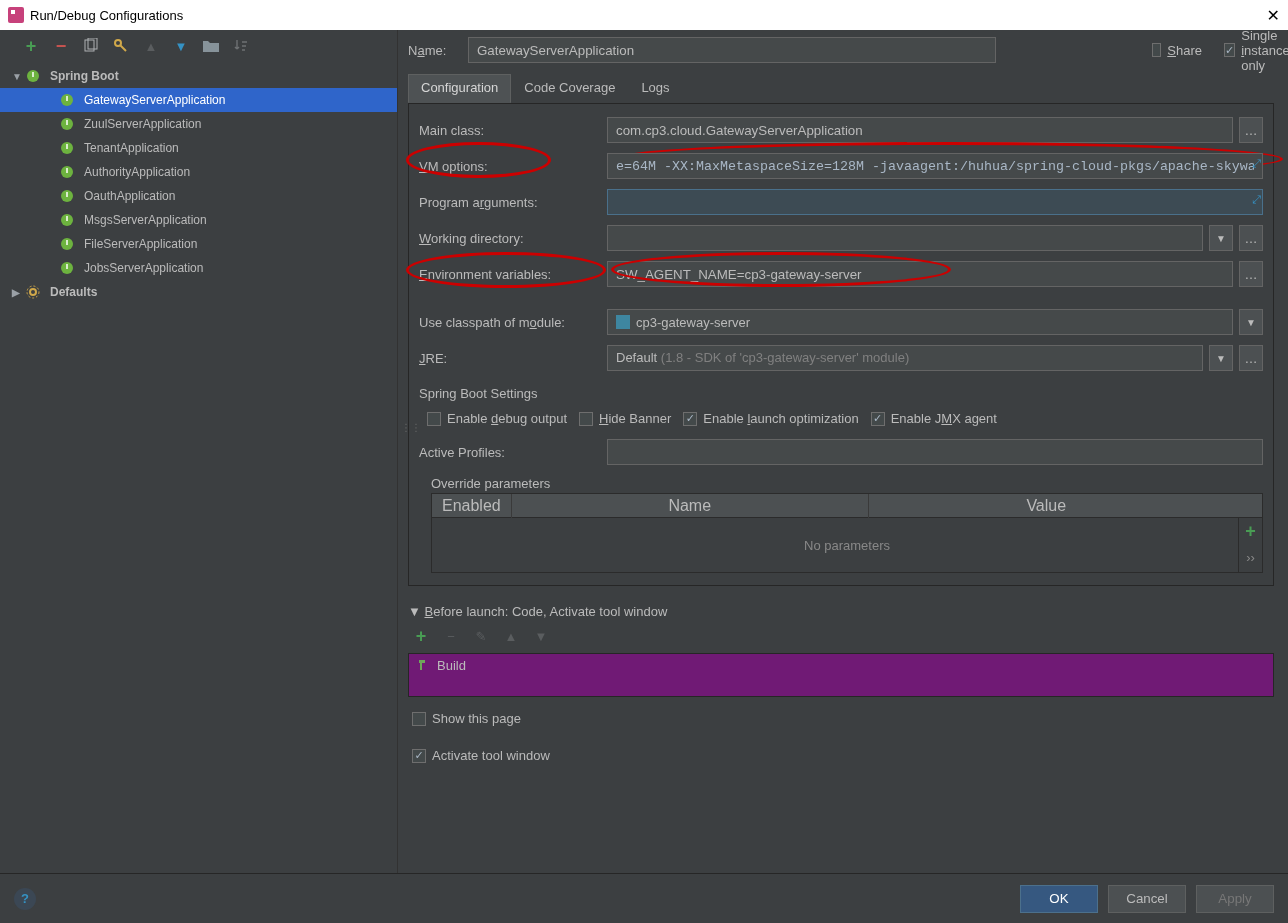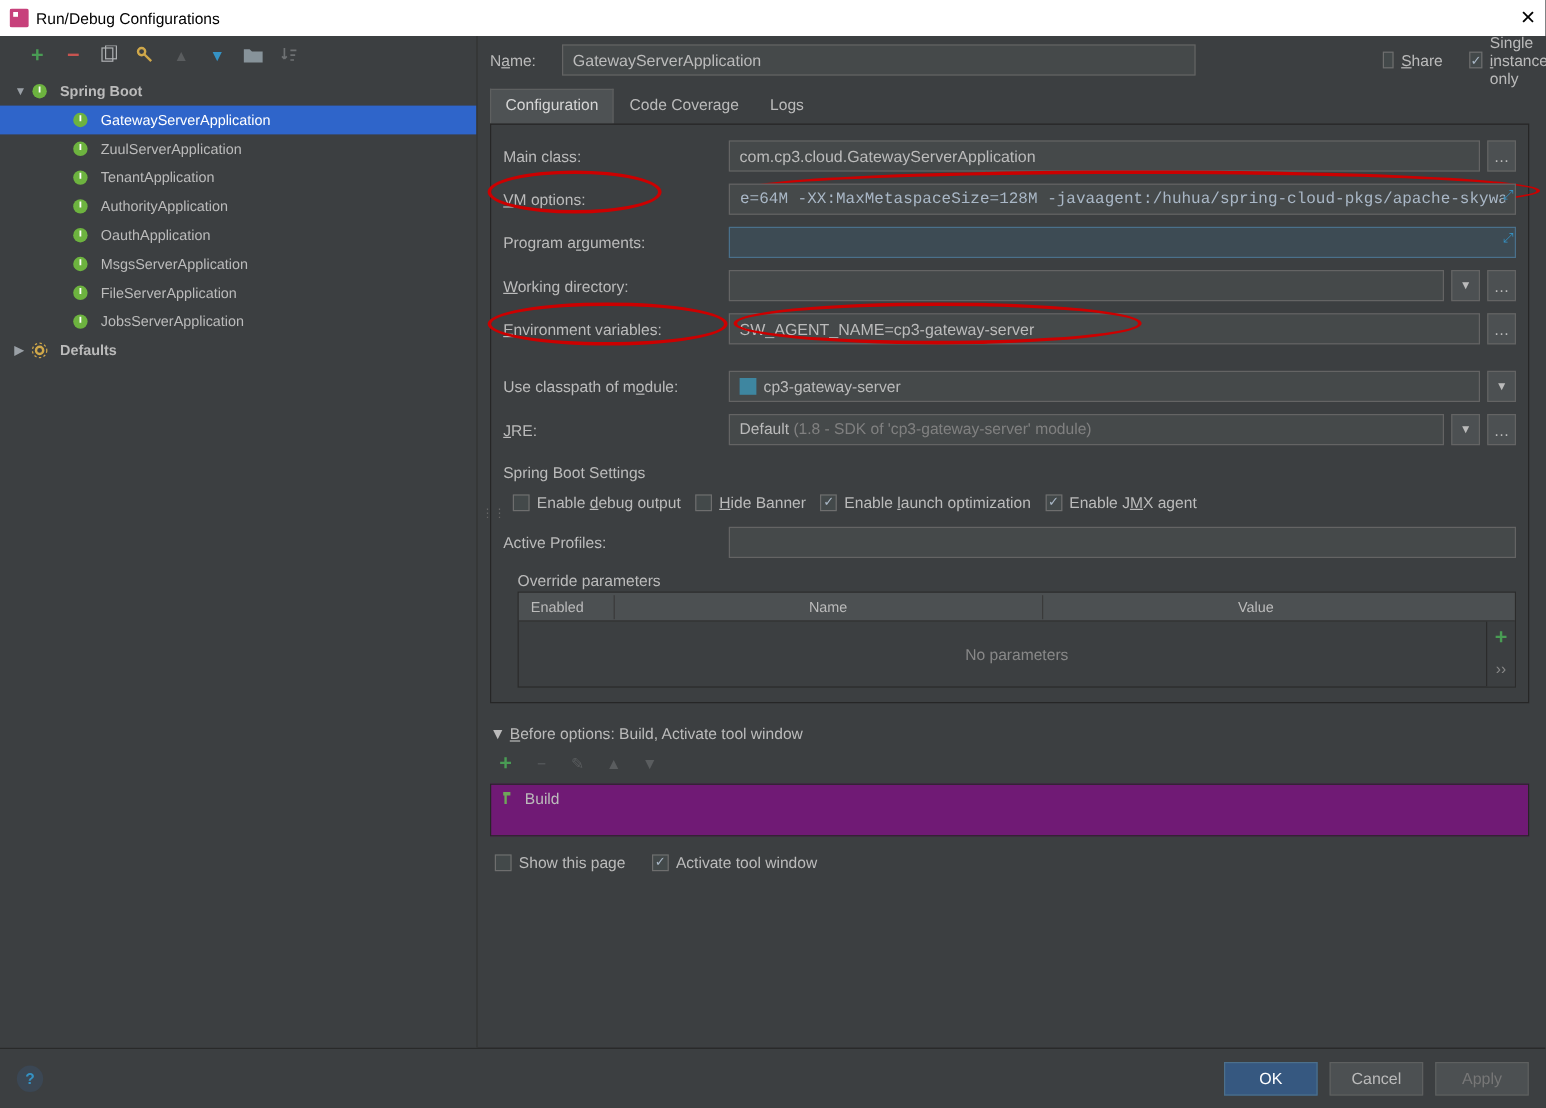--- a/index.html
+++ b/index.html
@@ -54,33 +54,33 @@
 .ellipsis-btn { width:24px; height:26px; background:#4c5052; border:1px solid #646464; color:#bbb; display:inline-flex; align-items:center; justify-content:center; cursor:pointer; }
 .expand-corner { position:absolute; right:2px; top:4px; font-size:11px; color:#3592c4; cursor:pointer; }
 
 .red-ellipse { position:absolute; border:3px solid #cc0000; border-radius:50%; pointer-events:none; }
 
 .section-label { color:#bbbbbb; margin:10px 0 6px; }
 .check-row { display:flex; gap:12px; padding:4px 0 8px 8px; }
 
 .override-box { border:1px solid #2b2b2b; background:#3c3f41; position:relative; }
 .override-head { display:flex; background:#4c5052; height:24px; align-items:center; border-bottom:1px solid #2b2b2b; }
-.override-head .col { padding:3px 10px; border-right:1px solid #3a3a3a; color:#bbbbbb; font-size:12px; }
+.override-head .col { padding:3px 10px; border-right:1px solid #3a3a3a; color:#bbbbbb; font-size:16px; }
 .override-head .col.enabled{ width:80px; }
 .override-head .col.name{ flex:1; text-align:center; }
 .override-head .col.value{ flex:1; text-align:center; border-right:none; padding-right:48px;}
 .override-body { height:54px; display:flex; align-items:center; justify-content:center; color:#888; }
 .override-side { position:absolute; right:0; top:24px; bottom:0; width:24px; background:#3c3f41; display:flex; flex-direction:column; align-items:center; padding-top:4px; gap:10px; border-left:1px solid #2b2b2b;}
 
 .before-launch { margin-top:18px; }
 .bl-head { color:#bbbbbb; cursor:pointer; }
 .bl-toolbar { display:flex; gap:12px; padding:8px 4px; }
 .bl-item { background:#701a75; border:1px solid #262626; padding:4px 8px; height:44px; display:flex; align-items:flex-start; gap:6px; }
 
-.footer-checks { display:flex; gap:22px; padding:14px 4px; }
+.footer-checks { display:flex; gap:22px; padding:14px 4px;flex-direction:column; }
 
 .bottom-bar { height:50px; border-top:1px solid #262626; display:flex; align-items:center; padding:0 14px; gap:10px; background:#3c3f41; }
 .help-btn { width:22px; height:22px; border-radius:50%; background:#3b4754; color:#3592c4; display:flex; align-items:center; justify-content:center; cursor:pointer; font-weight:bold;}
 .spacer { flex:1; }
 .btn { min-width:78px; height:28px; background:#4c5052; border:1px solid #5e6060; color:#bbbbbb; cursor:pointer; }
 .btn.primary { background:#365880; border:1px solid #4c708c; color:#fff; }
 .btn.disabled { color:#777; }
 
 .u { text-decoration: underline; }
 .jre-hint { color:#808080; }
@@ -355,21 +355,21 @@
         </div>
         <div class="override-body">No parameters</div>
         <div class="override-side">
           <span class="tb-icon green">+</span>
           <span style="color:#888;">››</span>
         </div>
       </div>
     </div>
 
     <div class="before-launch">
-      <div class="bl-head">▼ <span class="u">B</span><span>efore options: Build, Activate tool window</span></div>
+      <div class="bl-head">▼ <span class="u">B</span><span>efore launch: Code, Activate tool window</span></div>
       <div class="bl-toolbar">
         <span class="tb-icon green">+</span>
         <span class="tb-icon dim">−</span>
         <span class="tb-icon dim">✎</span>
         <span class="tb-icon dim">▲</span>
         <span class="tb-icon dim">▼</span>
       </div>
       <div class="bl-item">
         <span><svg width="14" height="14" viewBox="0 0 14 14">
               <path d="M2 2h6v3H5v7H3V5H2z" fill="#6fa65a"></path>

